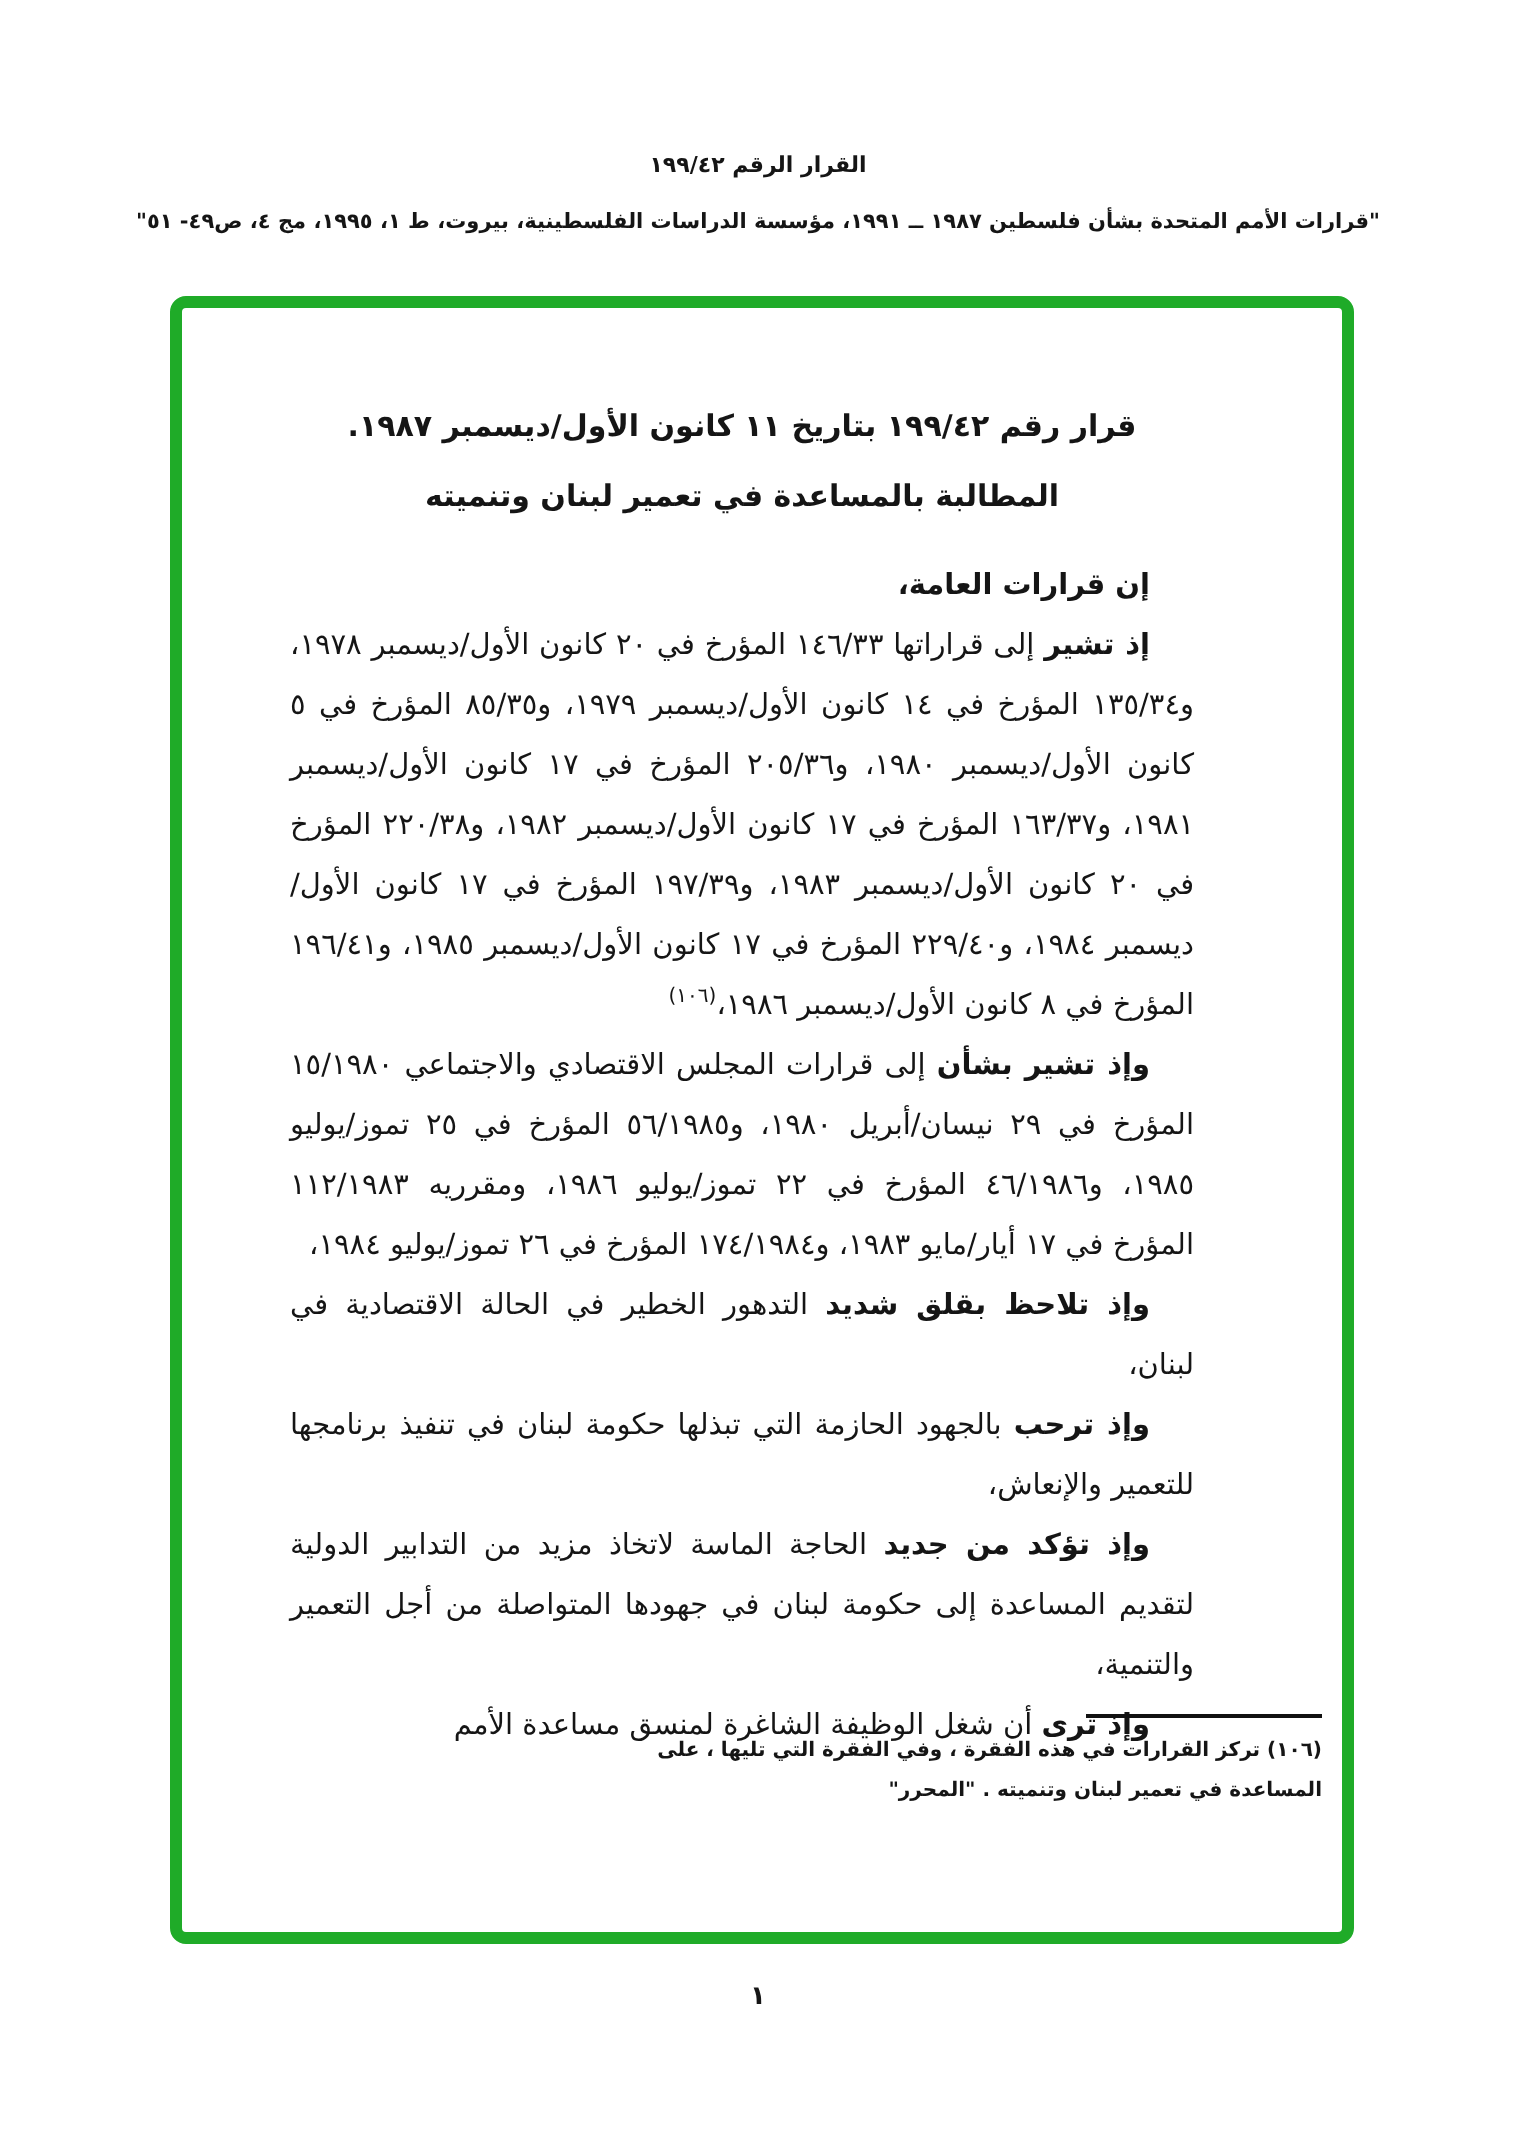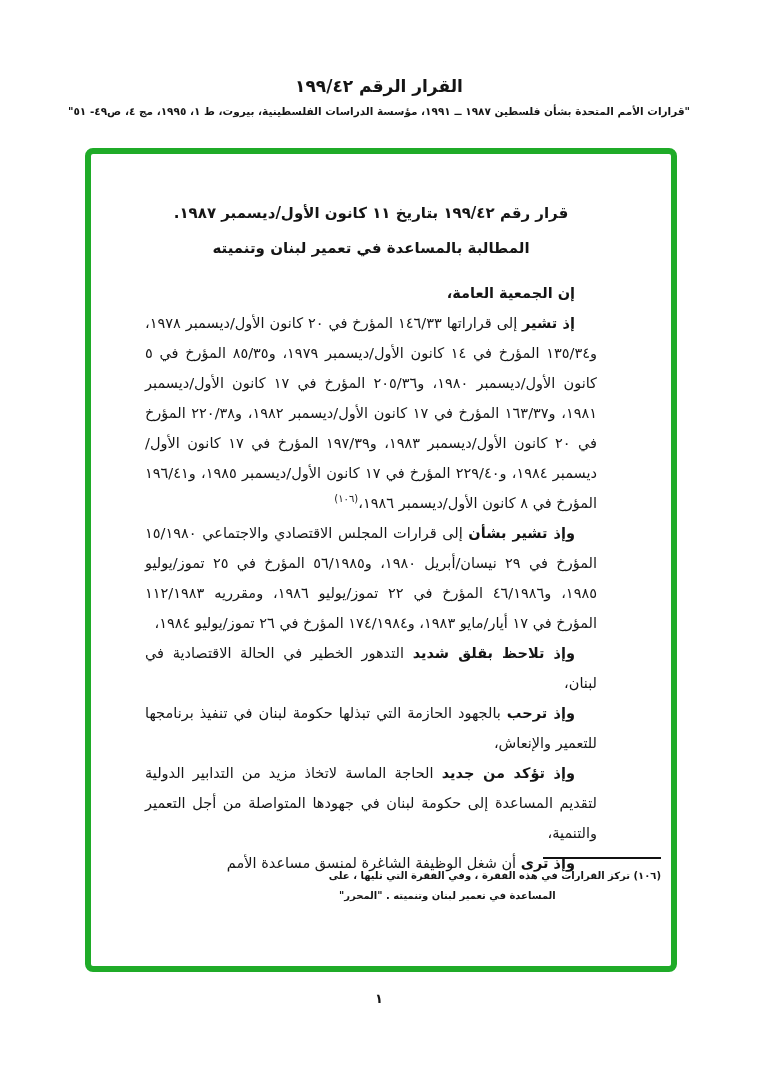--- a/index.html
+++ b/index.html
@@ -8,21 +8,21 @@
     width:758px;height:1078px;
     background:#ffffff;
     font-family:"DejaVu Sans",sans-serif;
     direction:rtl;
     color:#151515;
     overflow:hidden;
   }
   .doc-title{
     position:absolute;top:76px;left:0;right:0;
     text-align:center;
-    font-size:17px;font-weight:bold;
+    font-size:11px;font-weight:bold;
     letter-spacing:0.5px;
   }
   .doc-source{
     position:absolute;top:105px;left:0;right:0;
     text-align:center;
     font-size:10.5px;font-weight:bold;
     white-space:nowrap;
   }
   .res-box{
     position:absolute;left:85px;top:148px;
@@ -54,21 +54,21 @@
   }
   .footnote-rule{
     width:118px;height:2px;background:#111;
     margin:0 0 7px auto; 
   }
   .footnote-line1{
     font-size:10px;font-weight:bold;text-align:right;line-height:20px;
     white-space:nowrap;
   }
   .footnote-line2{
-    font-size:10px;font-weight:bold;text-align:left;line-height:20px;
+    font-size:10px;font-weight:bold;text-align:right;line-height:20px;
   }
   .page-number{
     position:absolute;top:991px;left:0;right:0;
     text-align:center;font-size:13px;font-weight:bold;
   }
 </style>
 </head>
 <body>
 
 <div class="page">
@@ -80,21 +80,21 @@
   <div class="res-box">
     <div class="box-inner">
 
       <div class="res-heading">
         <div>قرار رقم ١٩٩/٤٢ بتاريخ ١١ كانون الأول/ديسمبر ١٩٨٧.</div>
         <div>المطالبة بالمساعدة في تعمير لبنان وتنميته</div>
       </div>
 
       <div class="res-body">
 
-        <p><b>إن الجمعية العامة،</b><span></span></p>
+        <p><b>إن قرارات العامة،</b><span></span></p>
 
         <p><b>إذ تشير</b><span> إلى قراراتها ١٤٦/٣٣ المؤرخ في ٢٠ كانون الأول/ديسمبر ١٩٧٨، و١٣٥/٣٤ المؤرخ في ١٤ كانون الأول/ديسمبر ١٩٧٩، و٨٥/٣٥ المؤرخ في ٥ كانون الأول/ديسمبر ١٩٨٠، و٢٠٥/٣٦ المؤرخ في ١٧ كانون الأول/ديسمبر ١٩٨١، و١٦٣/٣٧ المؤرخ في ١٧ كانون الأول/ديسمبر ١٩٨٢، و٢٢٠/٣٨ المؤرخ في ٢٠ كانون الأول/ديسمبر ١٩٨٣، و١٩٧/٣٩ المؤرخ في ١٧ كانون الأول/ديسمبر ١٩٨٤، و٢٢٩/٤٠ المؤرخ في ١٧ كانون الأول/ديسمبر ١٩٨٥، و١٩٦/٤١ المؤرخ في ٨ كانون الأول/ديسمبر ١٩٨٦،</span><sup class="footnote-ref">(١٠٦)</sup></p>
 
         <p><b>وإذ تشير بشأن</b><span> إلى قرارات المجلس الاقتصادي والاجتماعي ١٥/١٩٨٠ المؤرخ في ٢٩ نيسان/أبريل ١٩٨٠، و٥٦/١٩٨٥ المؤرخ في ٢٥ تموز/يوليو ١٩٨٥، و٤٦/١٩٨٦ المؤرخ في ٢٢ تموز/يوليو ١٩٨٦، ومقرريه ١١٢/١٩٨٣ المؤرخ في ١٧ أيار/مايو ١٩٨٣، و١٧٤/١٩٨٤ المؤرخ في ٢٦ تموز/يوليو ١٩٨٤،</span></p>
 
         <p><b>وإذ تلاحظ بقلق شديد</b><span> التدهور الخطير في الحالة الاقتصادية في لبنان،</span></p>
 
         <p><b>وإذ ترحب</b><span> بالجهود الحازمة التي تبذلها حكومة لبنان في تنفيذ برنامجها للتعمير والإنعاش،</span></p>
 
         <p><b>وإذ تؤكد من جديد</b><span> الحاجة الماسة لاتخاذ مزيد من التدابير الدولية لتقديم المساعدة إلى حكومة لبنان في جهودها المتواصلة من أجل التعمير والتنمية،</span></p>

